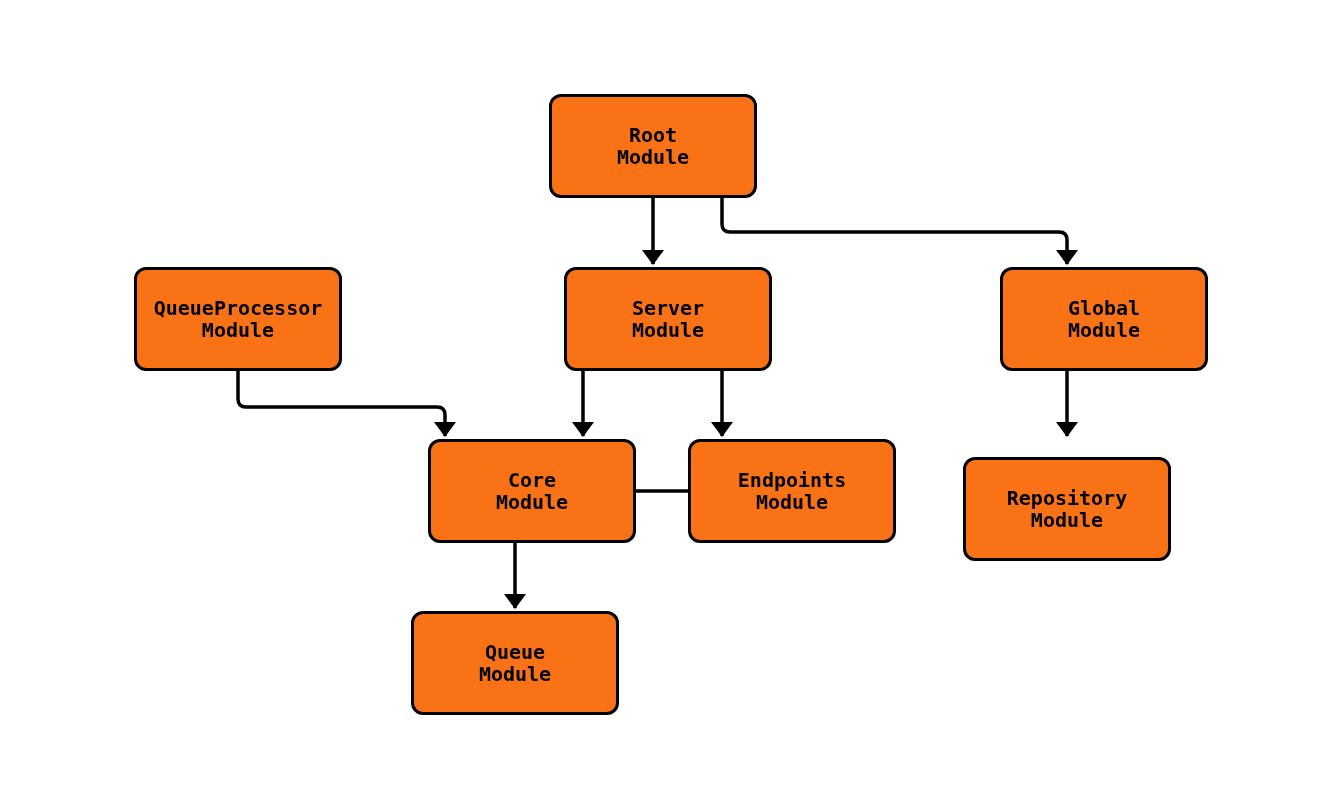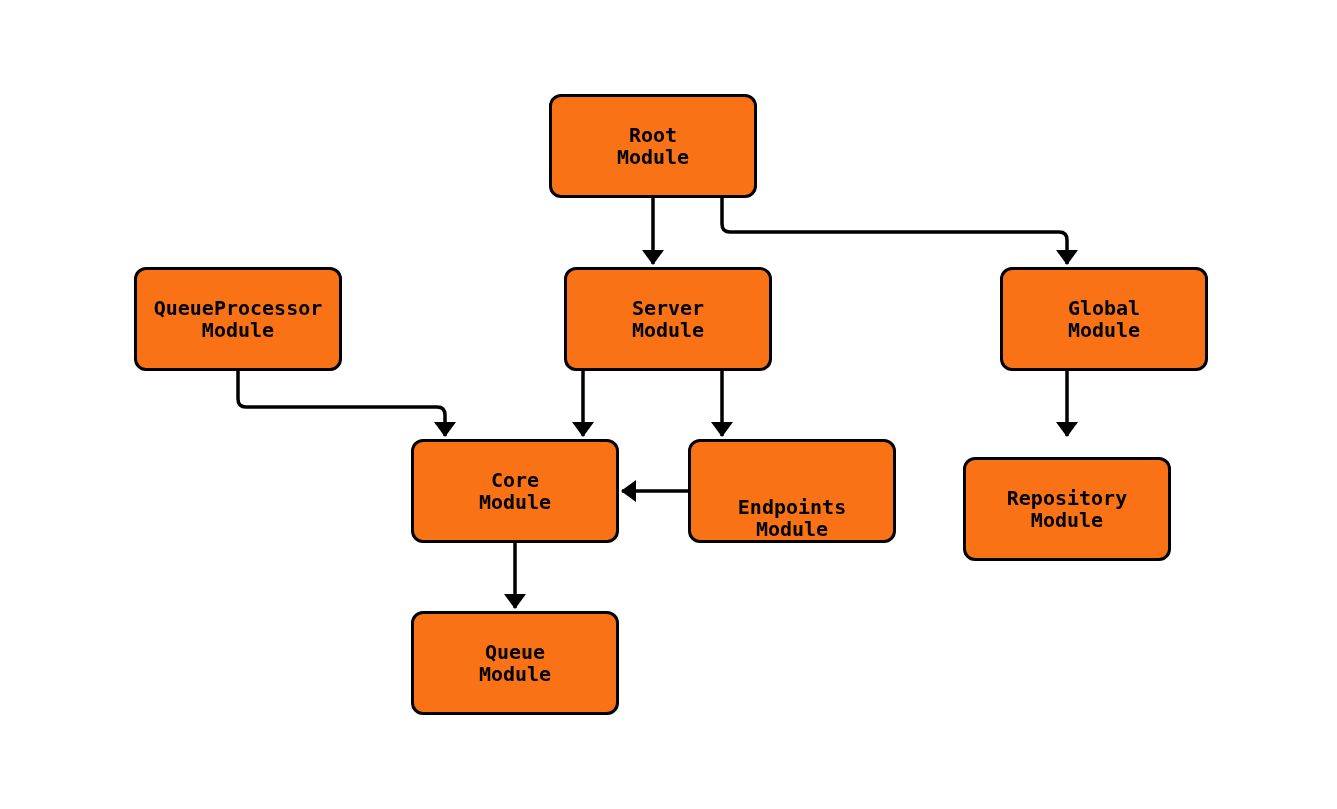--- a/index.html
+++ b/index.html
@@ -44,22 +44,22 @@
     font-size: 20px;
     line-height: 22px;
     color: #000000;
     text-align: center;
     white-space: pre-line;
   }
   .node-root           { left: 549px; top: 94px;  }
   .node-queueprocessor { left: 134px; top: 267px; }
   .node-server         { left: 549px; top: 267px; margin-left: 15px; }
   .node-global         { left: 963px; top: 267px; margin-left: 37px; }
-  .node-core           { left: 411px; top: 439px; }
-  .node-endpoints      { left: 688px; top: 439px; align-items: flex-end; }
+  .node-core           { left: 428px; top: 439px; }
+  .node-endpoints      { left: 688px; top: 439px; }
   .node-repository     { left: 963px; top: 457px; }
   .node-queue          { left: 411px; top: 611px; }
 </style>
 </head>
 <body>
 
 <div class="canvas">
 
   <svg class="edges-layer" width="1337" height="809" viewBox="0 0 1337 809" xmlns="http://www.w3.org/2000/svg">
     <defs>

